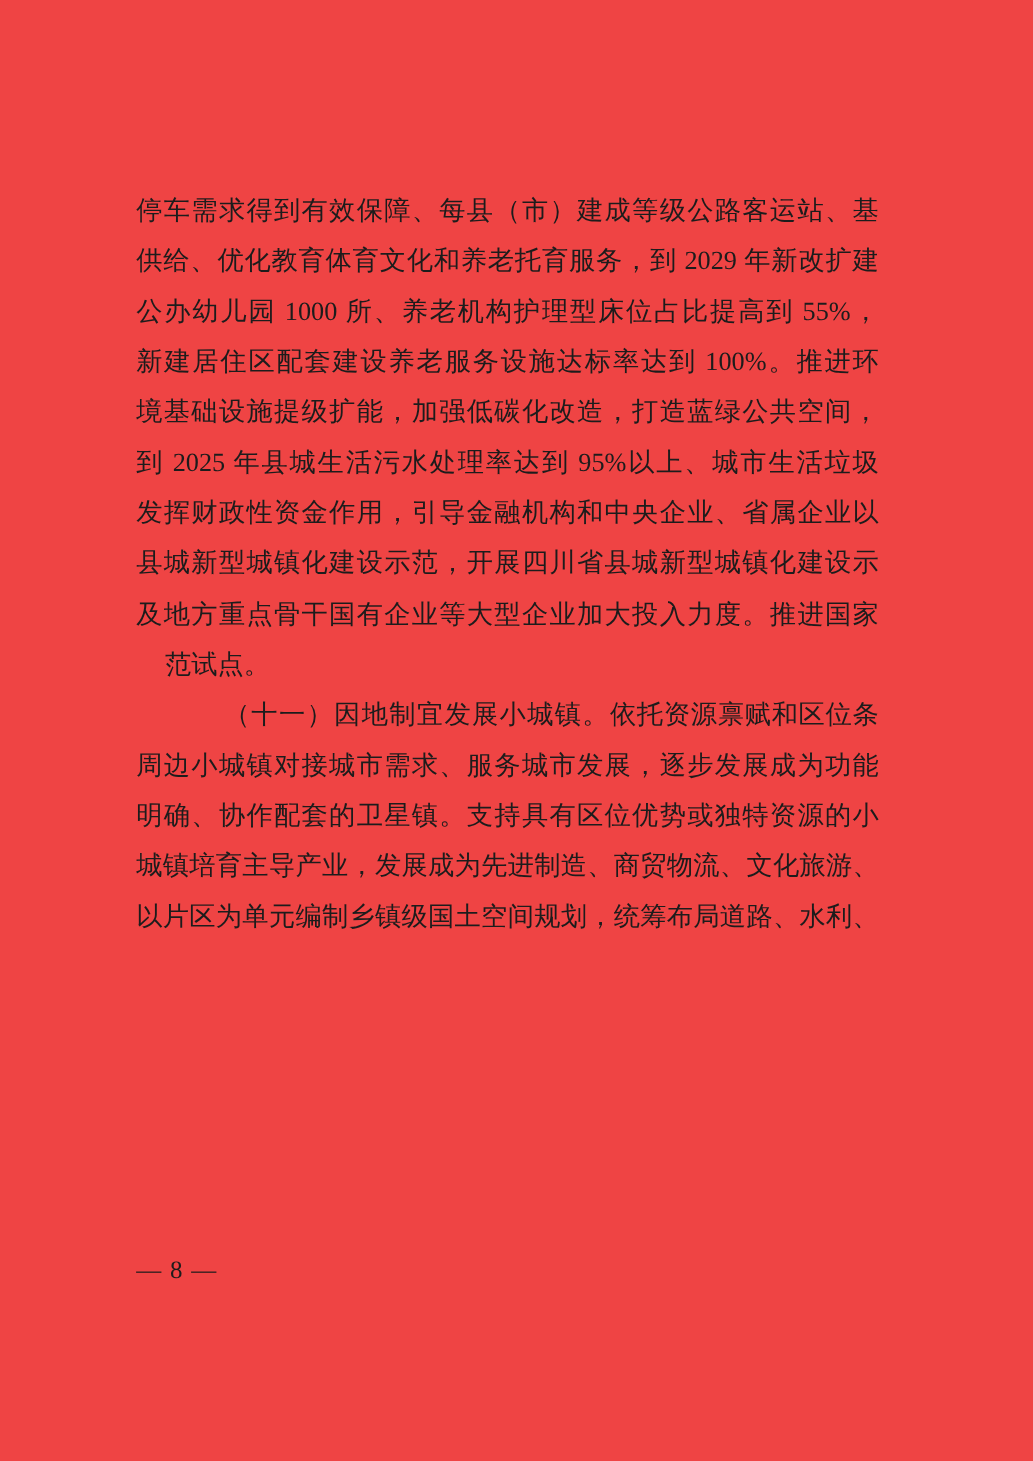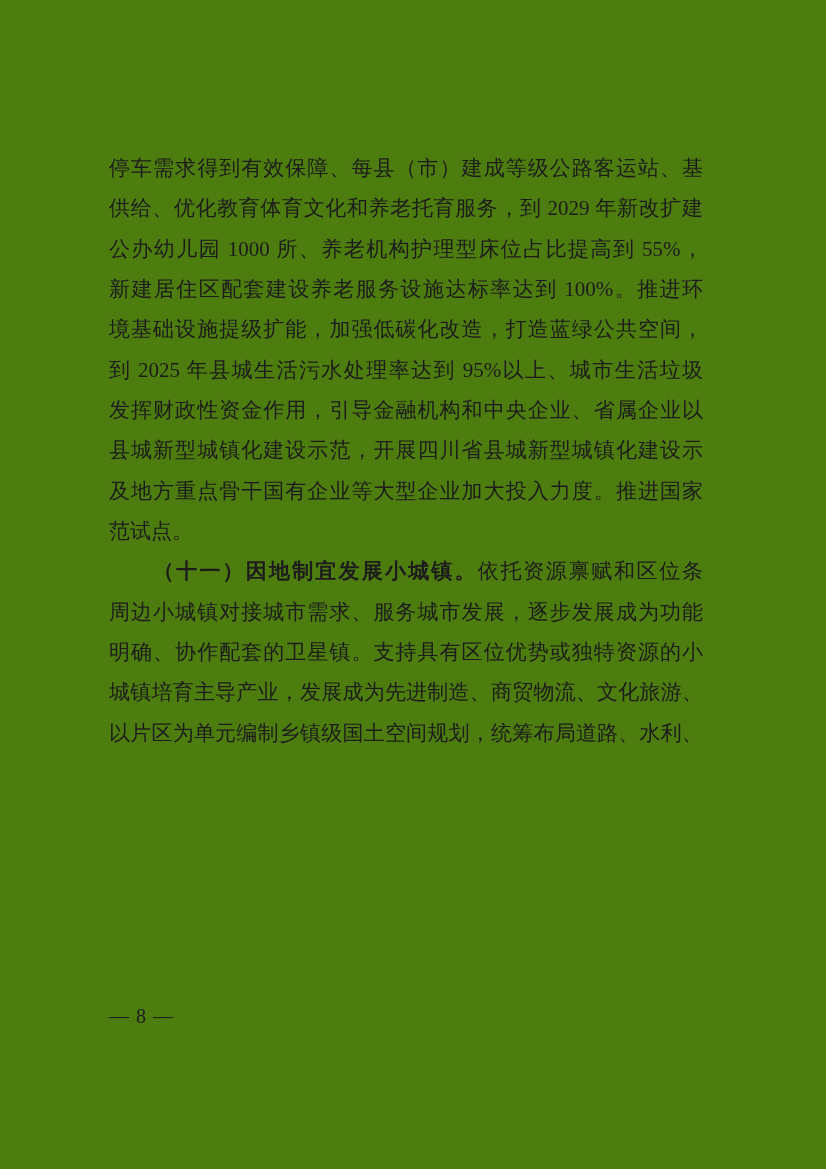--- a/index.html
+++ b/index.html
@@ -6,21 +6,21 @@
   html, body {
     width: 826px;
     height: 1169px;
     background: #ffffff;
     font-family: "Liberation Serif", "DejaVu Serif", serif;
   }
   .page {
     position: relative;
     width: 826px;
     height: 1169px;
-    background: #4d7c0f;
+    background: #ef4444;
     overflow: hidden;
     color: #1c1c1c;
   }
   .doc-body {
     position: absolute;
     left: 109px;
     top: 148px;
     width: 594px;
     font-size: 21px;
     line-height: 40.35px;
@@ -30,27 +30,29 @@
     height: 40.35px;
     text-align: justify;
     text-align-last: justify;
     
     text-justify: inter-character;
     white-space: normal;
     overflow: visible;
   }
   .line.short {
     text-align-last: left;
+    margin-left: 23px;
   }
   .line.indent {
     padding-left: 44px;
   }
   .line strong {
-    font-weight: 700;
+    font-weight: 400;
     letter-spacing: 0.5px;
+    margin-left: 26px;
   }
   .page-footer {
     position: absolute;
     left: 109px;
     top: 1003px;
     font-size: 20px;
     line-height: 26px;
     color: #1c1c1c;
     letter-spacing: 1px;
   }

